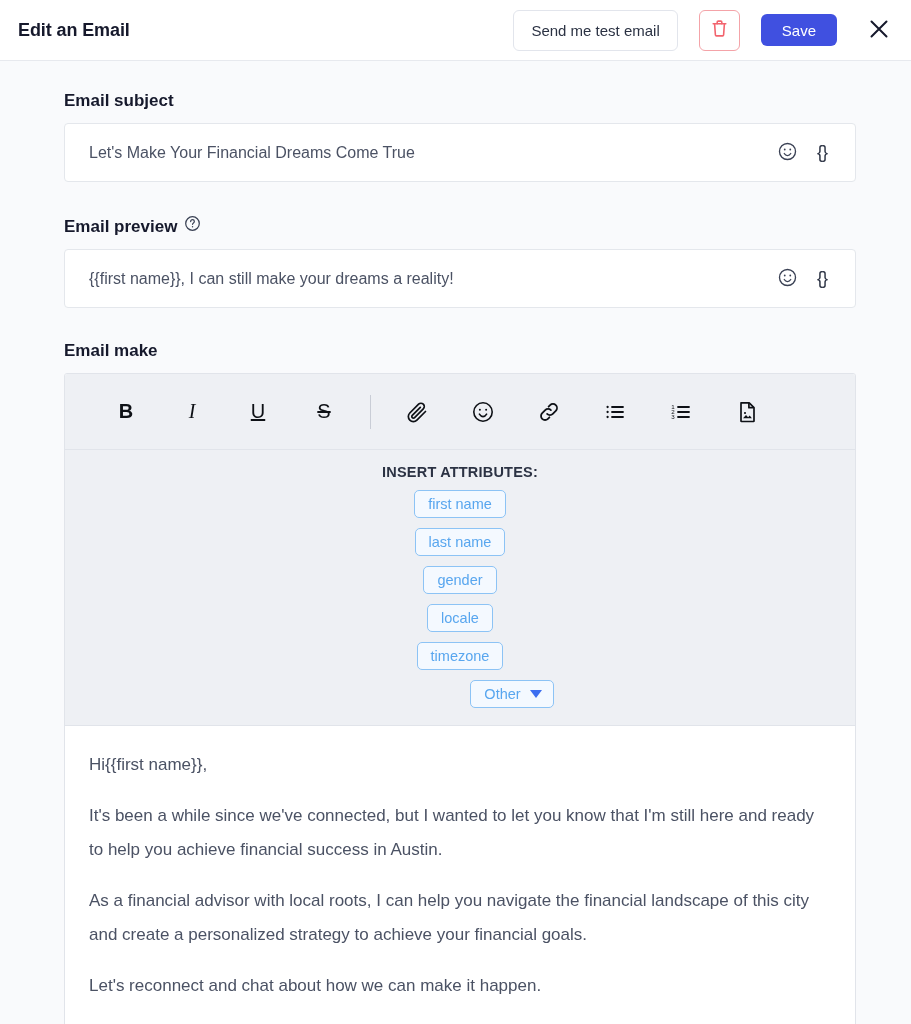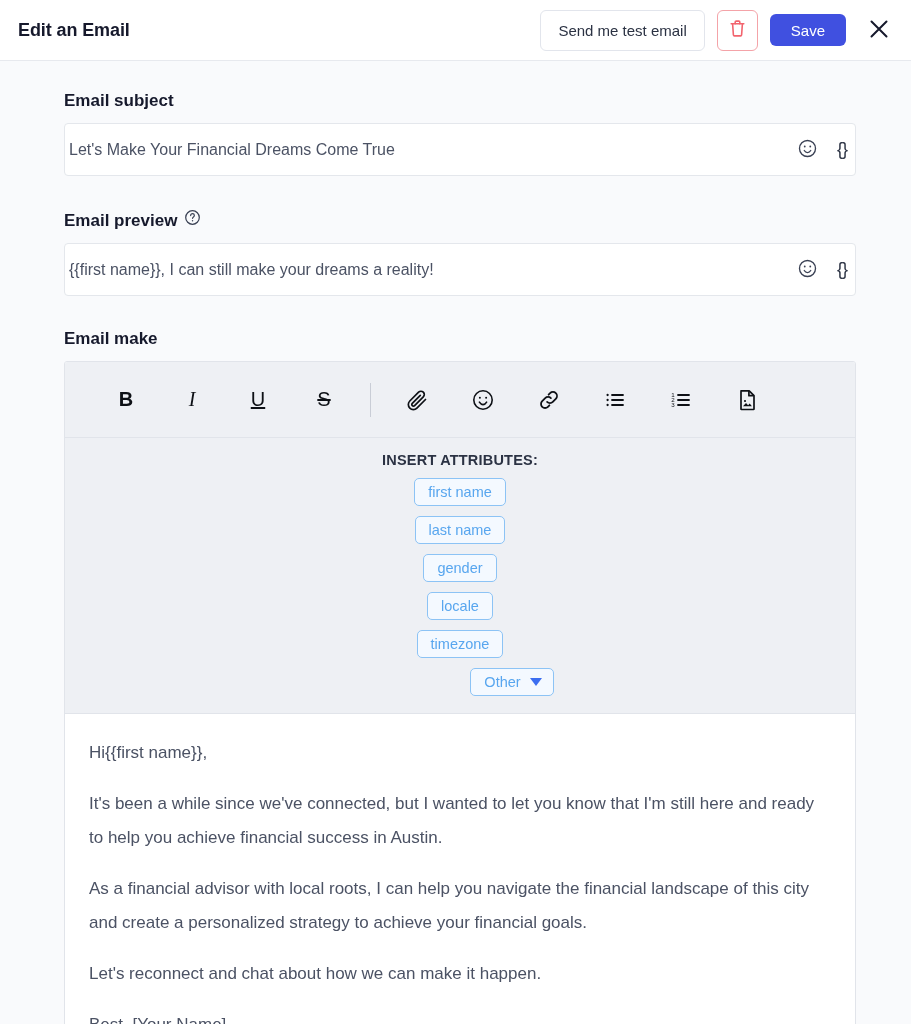--- a/index.html
+++ b/index.html
@@ -24,21 +24,21 @@
   .header-title {
     font-size: 18px;
     font-weight: bold;
     color: #16192c;
     letter-spacing: -0.1px;
   }
   .header-actions {
     margin-left: auto;
     display: flex;
     align-items: center;
-    gap: 12px;
+    gap: 21px;
   }
   .btn-test {
     height: 41px;
     padding: 0 17px;
     background: #ffffff;
     border: 1px solid #e2e5ec;
     border-radius: 6px;
     font-size: 15px;
     color: #2b3243;
     font-family: "Liberation Sans", sans-serif;
@@ -85,27 +85,27 @@
     color: #16192c;
     margin-bottom: 12px;
     display: flex;
     align-items: flex-end;
     gap: 7px;
   }
   .field-label.mt { margin-top: 33px; }
 
   .input-wrap {
     position: relative;
-    height: 53px;
+    height: 59px;
     background: #ffffff;
     border: 1px solid #e4e7ec;
     border-radius: 4px;
     display: flex;
     align-items: center;
-    padding: 0 4px;
+    padding: 0 24px;
   }
   .input-value {
     flex: 1;
     font-size: 16px;
     color: #4b5264;
     line-height: 39px;
     overflow: hidden;
     white-space: nowrap;
   }
   .input-icons {

